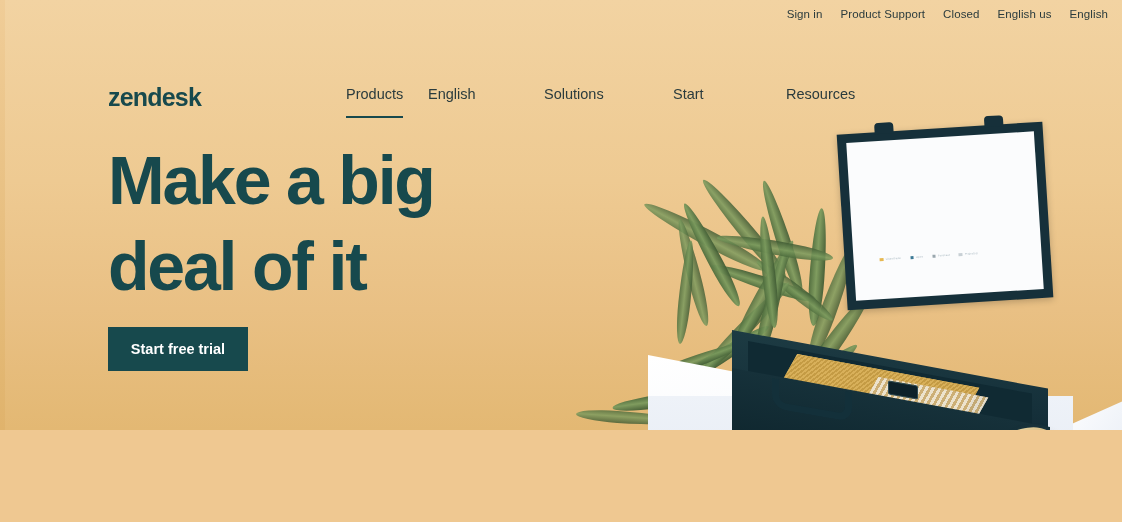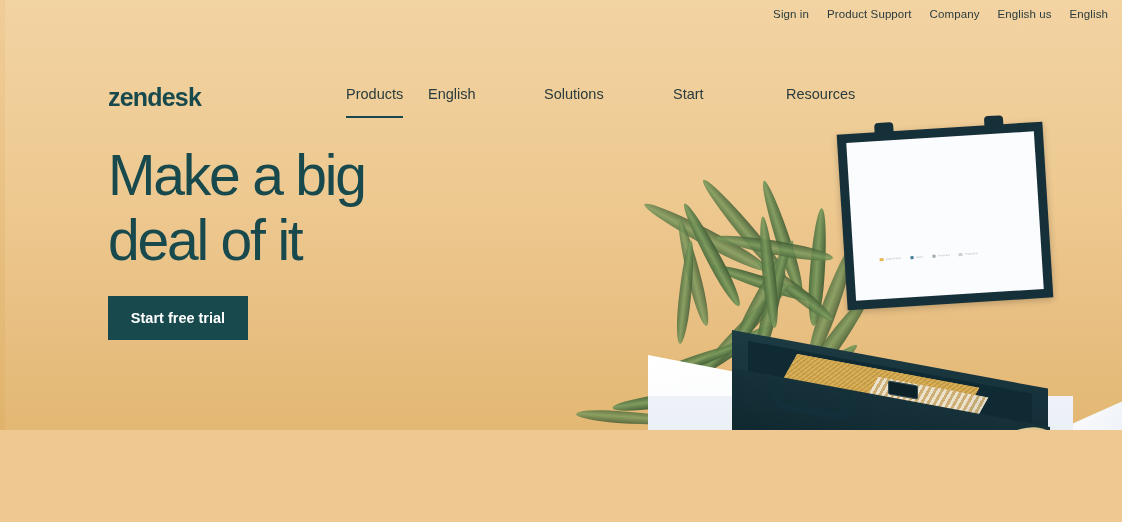--- a/index.html
+++ b/index.html
@@ -61,24 +61,24 @@
     background:#17494d; color:#fff;
     border:none; cursor:pointer;
     font-size:14px; font-weight:700;
     font-family:"Liberation Sans", sans-serif;
     letter-spacing:.1px;
   }
 
   
   .hero { position:absolute; left:108px; top:148px; width:420px; }
   .hero h1 {
-    font-size:57px; line-height:.97; font-weight:400;
+    font-size:68px; line-height:.97; font-weight:700;
     color:#17494d; letter-spacing:-2.2px;
   }
-  .hero h1 .l2 { display:block; margin-top:10px; }
+  .hero h1 .l2 { display:block; margin-top:20px; }
   .hero p {
     margin-top:48px;
     font-size:13.5px; line-height:1.42; color:#32444a;
     max-width:275px;
   }
   .cta-hero {
     margin-top:27px;
     width:140px; height:44px;
     background:#17494d; color:#fff; border:none; cursor:pointer;
     font-size:14.5px; font-weight:700;
@@ -371,21 +371,21 @@
     <div class="case-front"></div>
     <div class="handle"></div>
     <div class="lock l1"></div>
 
     <div class="mouse"></div>
   </div>
 
   <nav class="utilbar" id="utilbar">
       <a href="#">Sign in</a>
       <a href="#">Product Support</a>
-      <a href="#">Company</a>
+      <a href="#">Closed</a>
       <a href="#">English us</a>
       <a href="#">English</a>
     </nav>
 
   <div class="nav">
     <div class="logo">zendesk</div>
     <div class="navlinks" id="navlinks">
         <a href="#" class="navlink active" style="left: 22px; margin-left: 44px;">Products</a>
         <a href="#" class="navlink" style="left: 148px;">English</a>
         <a href="#" class="navlink" style="left: 264px;">Solutions</a>

